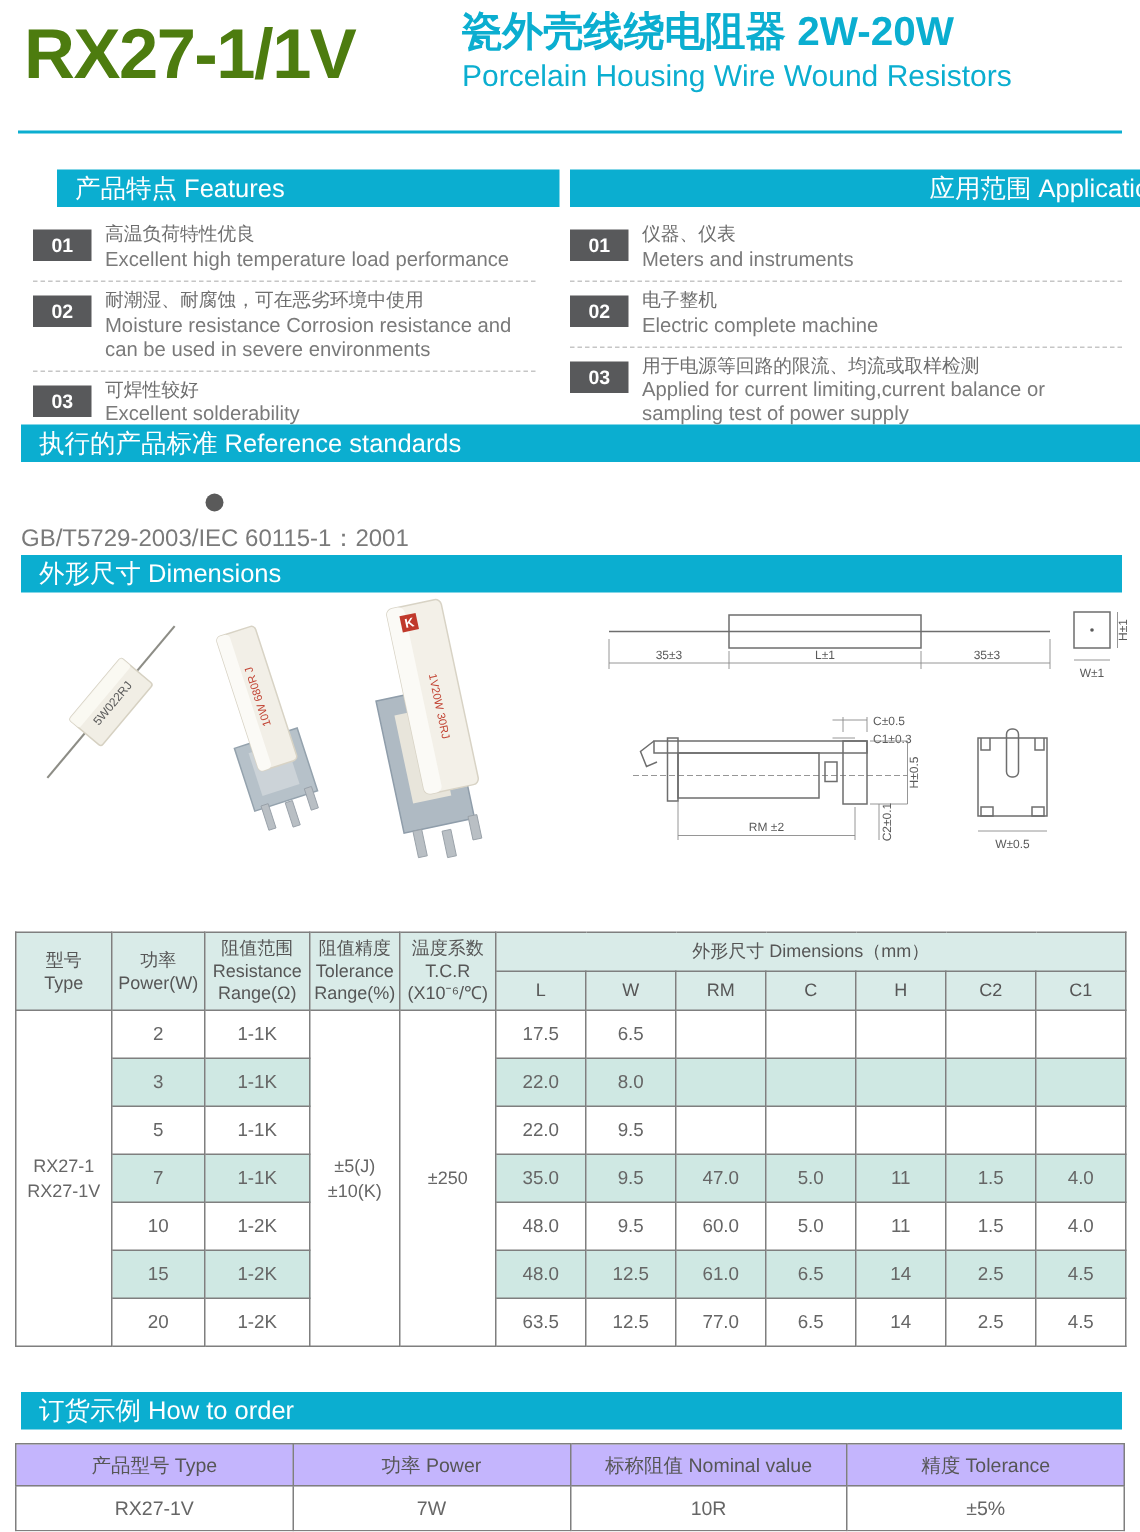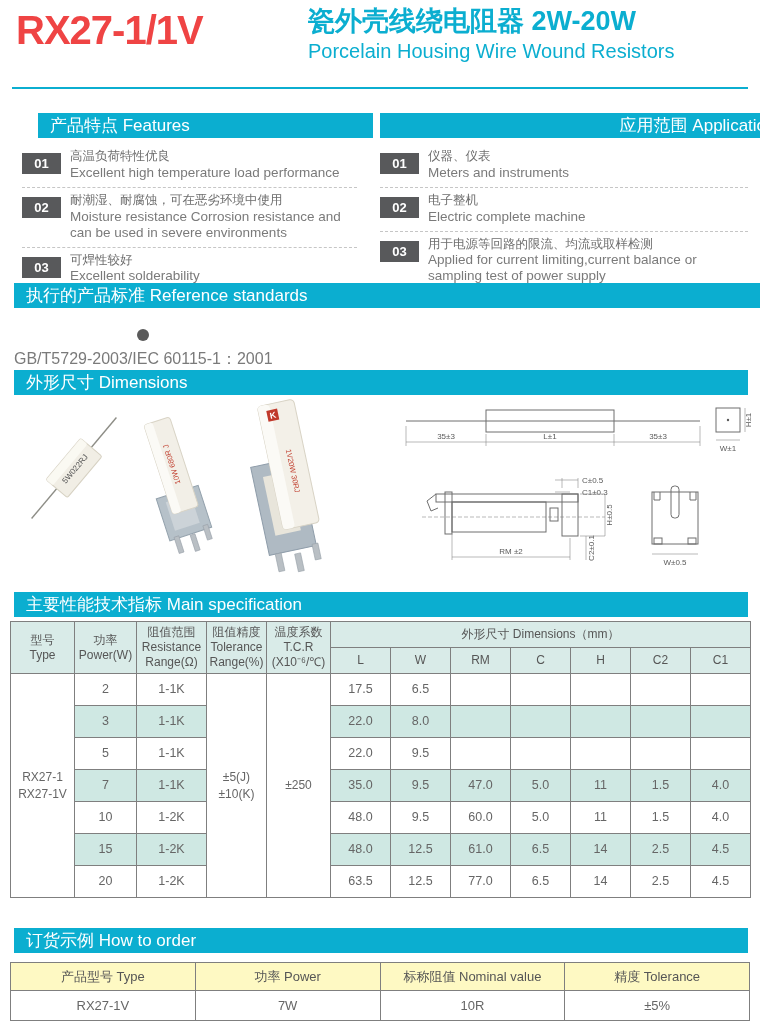--- a/index.html
+++ b/index.html
@@ -1,22 +1,22 @@
 <!DOCTYPE html>
 <html><head>
 <meta charset="utf-8">
 <style>
   * { margin:0; padding:0; box-sizing:border-box; }
   html,body { background:#ffffff; }
   body { font-family:"Liberation Sans", sans-serif; }
   .page { position:relative; width:760px; height:1021px; background:#fff; overflow:hidden; }
 
   
-  .model { position:absolute; left:16px; top:8px; font-size:40px; font-weight:bold;
-           color:#ef4444; letter-spacing:-1px; }
+  .model { position:absolute; left:16px; top:8px; font-size:47px; font-weight:bold;
+           color:#4d7c0f; letter-spacing:-1px; }
   .titles { position:absolute; left:308px; top:6px; color:#0baed0; }
   .title-cn { font-size:27px; font-weight:bold; line-height:1.15; }
   .title-en { font-size:20px; margin-top:3px; }
   .top-rule { position:absolute; left:12px; top:87px; width:736px; height:2px; background:#0baed0; }
 
   
   .bar { position:absolute; background:#0baed0; color:#fff; font-size:17px;
          height:25px; line-height:25px; padding-left:12px; white-space:nowrap; }
   .bar-features { left:22px; top:113px; width:335px;margin-left:16px; }
   .bar-applications { left:380px; top:113px; width:404px;text-align:right; }
@@ -52,21 +52,21 @@
   .spec-table { position:absolute; left:10px; top:621px; width:740px;border-radius:25px; }
   .spec-table th, .spec-table td { border:1px solid #7f7f7f; text-align:center; vertical-align:middle; }
   .spec-table th { background:#d9ebe8; font-weight:normal; font-size:12px; color:#565656;
                    line-height:1.25; padding:3px 1px; }
   .spec-table td { font-size:12.5px; color:#666; height:32px; background:#fff; line-height:1.35; }
   .spec-table td.alt { background:#cfe8e3; }
   .spec-table td.span-cell { font-size:12px; }
 
   .order-table { position:absolute; left:10px; top:962px; width:740px; }
   .order-table th, .order-table td { border:1px solid #7f7f7f; text-align:center; }
-  .order-table th { background:#fef9c3; font-weight:normal; font-size:13px; color:#565656; height:28px; }
+  .order-table th { background:#c4b5fd; font-weight:normal; font-size:13px; color:#565656; height:28px; }
   .order-table td { font-size:13px; color:#666; height:30px; background:#fff; }
 
   .dim-label { font-size:8px; fill:#5a5a5a; }
   .draw-line { stroke:#6e6e6e; stroke-width:1; fill:none; }
   .thin-line { stroke:#8a8a8a; stroke-width:0.6; fill:none; }
 </style>
 </head>
 <body>
 
 <div class="page">
@@ -75,21 +75,20 @@
   <div class="titles">
     <div class="title-cn">瓷外壳线绕电阻器 2W-20W</div>
     <div class="title-en">Porcelain Housing Wire Wound Resistors</div>
   </div>
   <div class="top-rule"></div>
 
   <div class="bar bar-features">产品特点 Features</div>
   <div class="bar bar-applications">应用范围 Applications</div>
   <div class="bar bar-standards">执行的产品标准 Reference standards</div>
   <div class="bar bar-dimensions">外形尺寸 Dimensions</div>
-  <div class="bar bar-spec">主要性能技术指标  Main specification</div>
   <div class="bar bar-order">订货示例  How to order</div>
 
   <div class="numlist numlist-features" id="featuresList">
       <div class="num-item">
         <span class="badge">01</span>
         <span class="itxt">
           <span class="cn">高温负荷特性优良</span>
           <span class="en">Excellent high temperature load performance</span>
         </span>
       </div>

